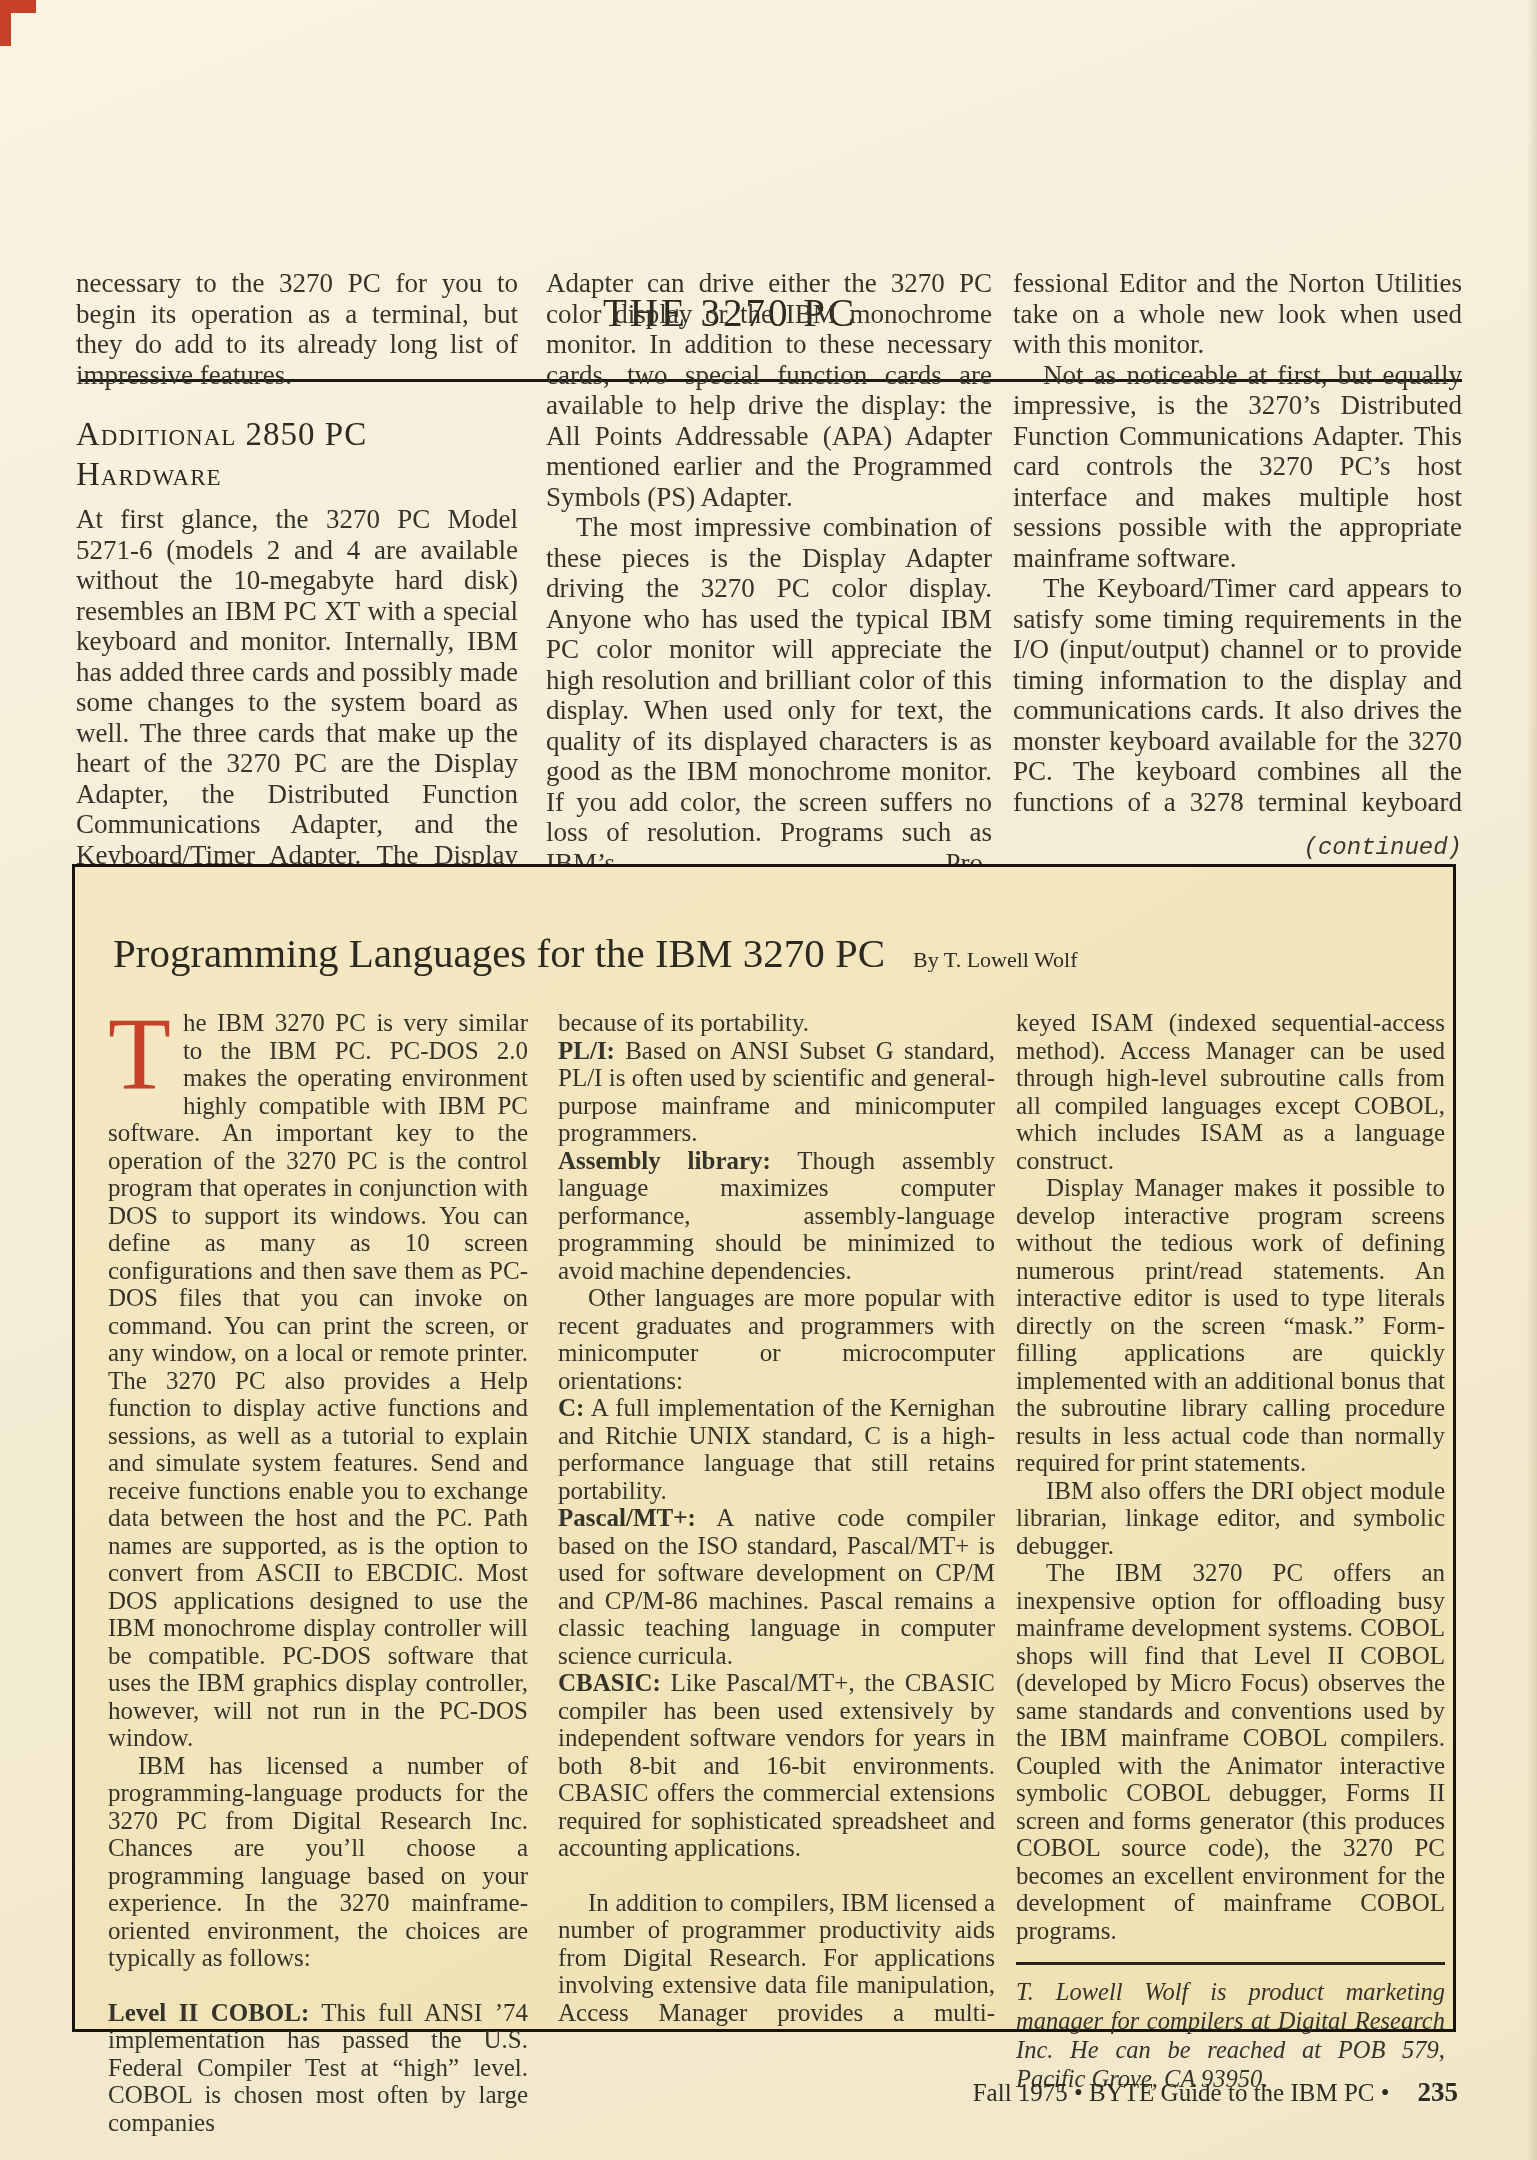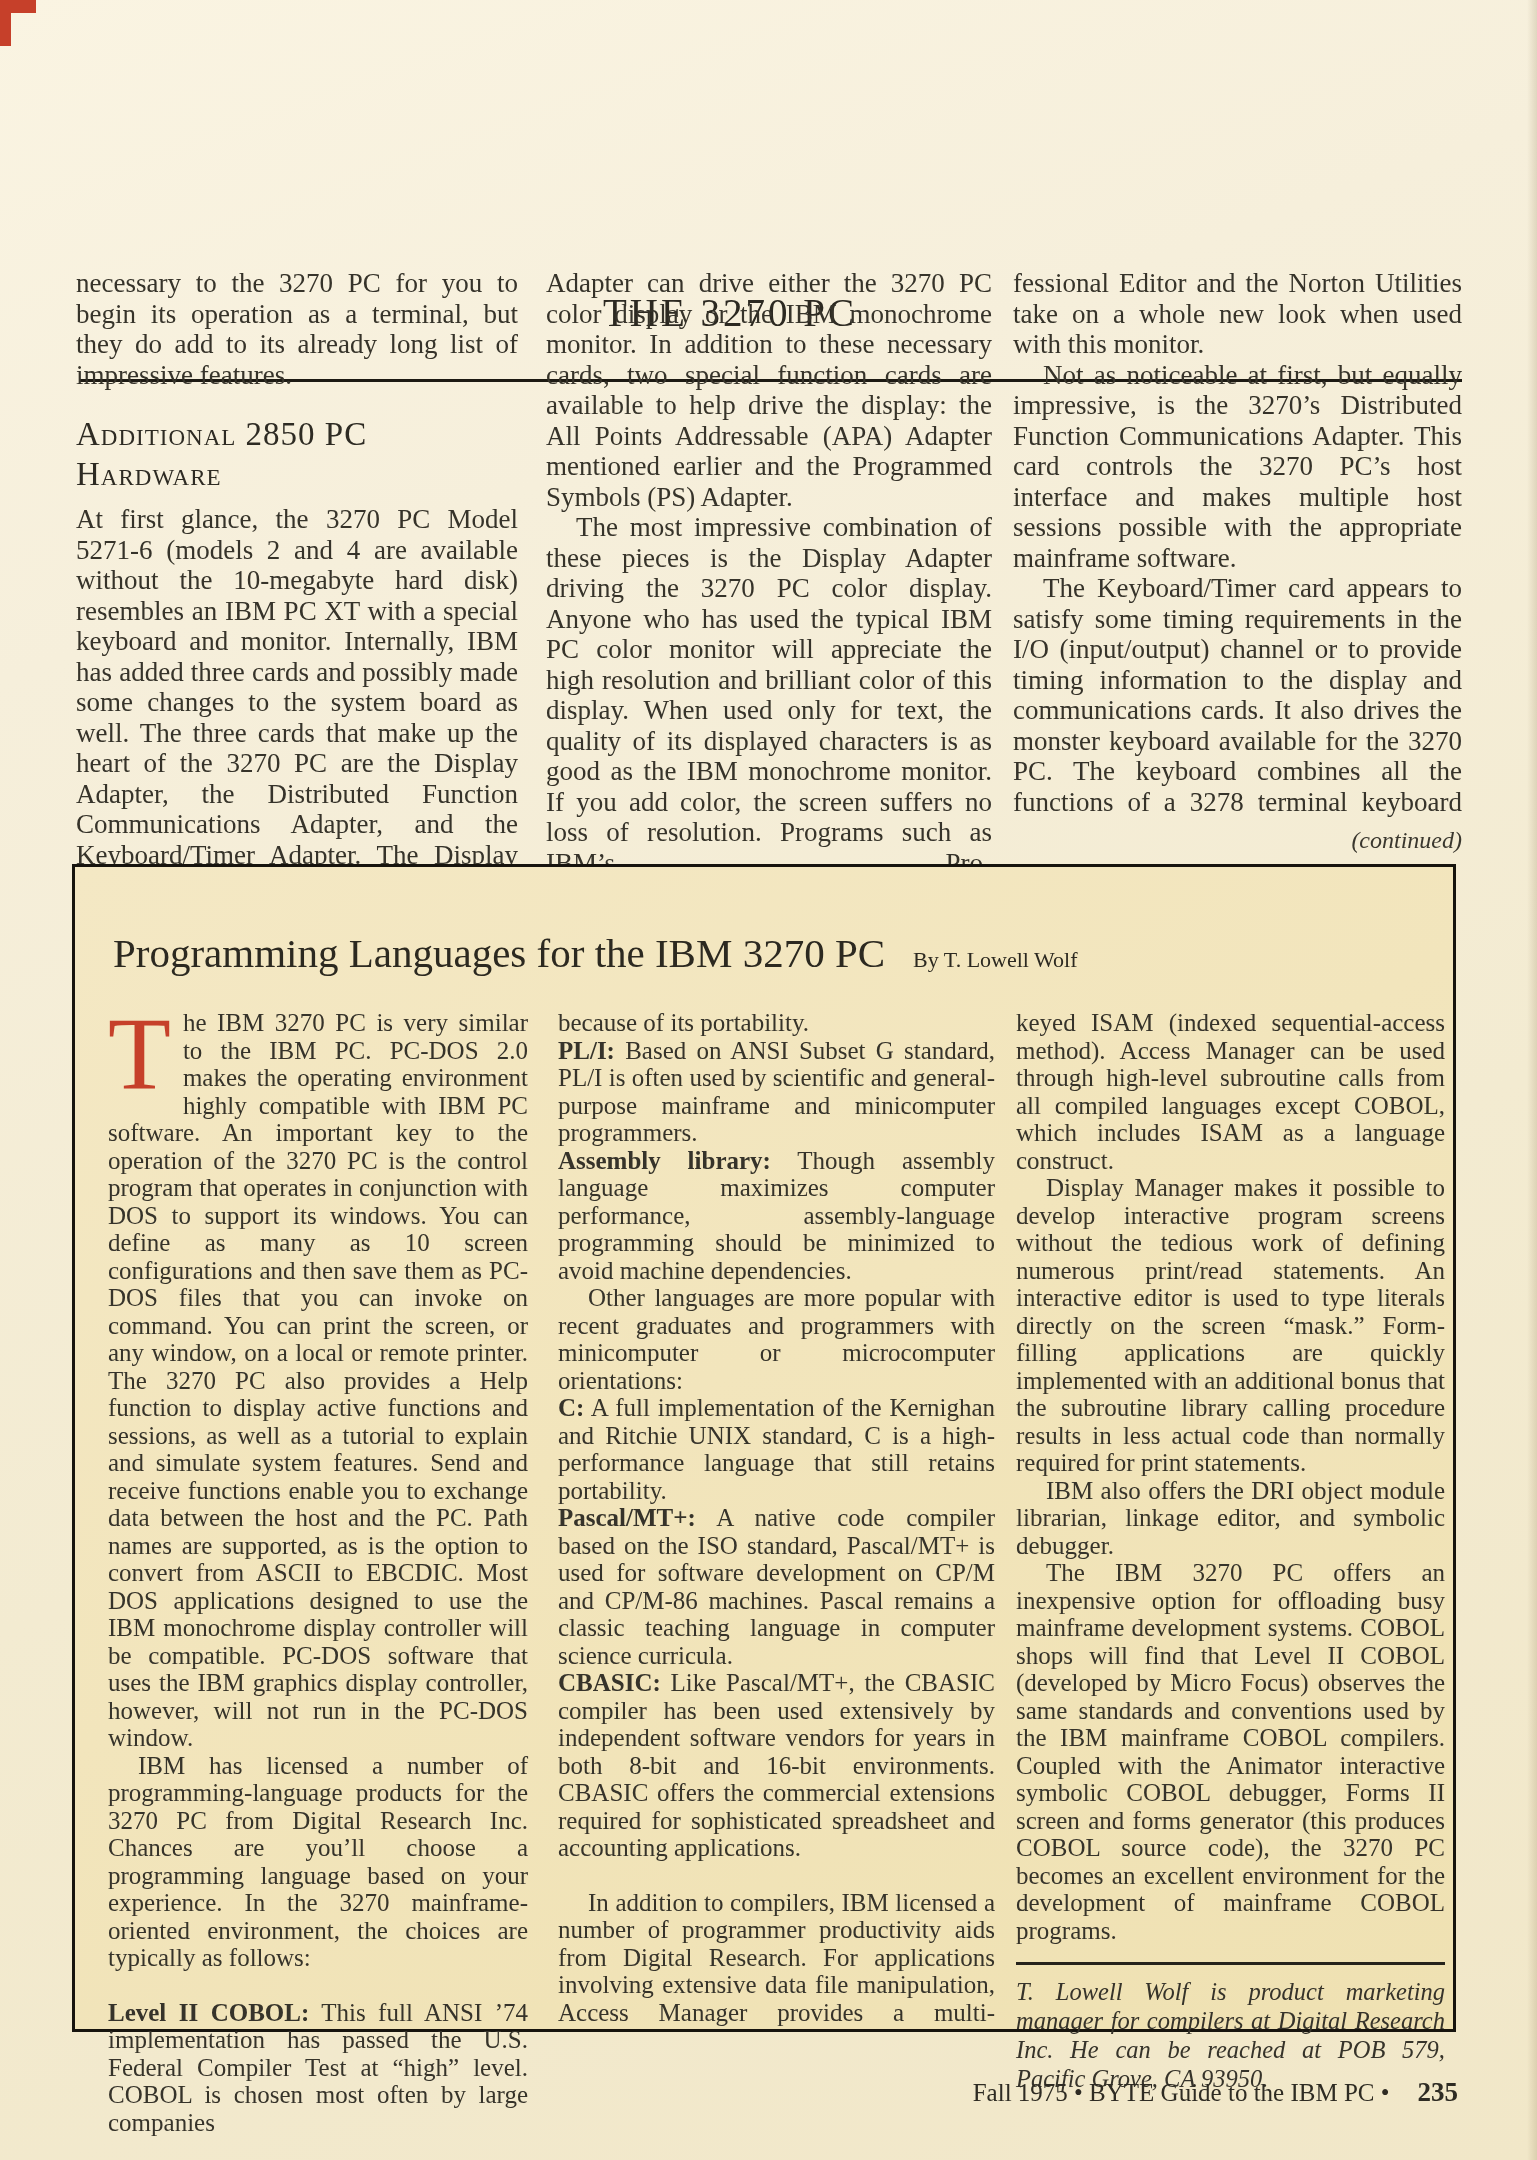--- a/index.html
+++ b/index.html
@@ -34,21 +34,21 @@
   .col-3{ left:1013px; width:449px; }
   .col p{ margin:0; }
   .indent{ text-indent:30px; }
   .cont{ text-align-last:justify; }
 
   .section-heading{
     margin:24px 0 10px 0;
     font-variant:small-caps; font-size:33px; line-height:40px;
     letter-spacing:1px; color:#2e2b23;
   }
-  .continued{ text-align:right; font-style:italic; font-size:24px; margin-top:8px; color:#3a372e; }
+  .continued{ text-align:right; font-style:italic; font-size:24px; margin-top:16px; color:#3a372e;font-family:Liberation Mono, monospace; }
 
   
   .box{
     position:absolute; left:72px; top:864px; width:1384px; height:1168px;
     border:3px solid #17140e;
     background:linear-gradient(150deg,#f4e8c4 0%,#f2e5bc 45%,#efe1b2 100%);
     box-sizing:border-box;
   }
   .box-title{
     position:absolute; left:38px; top:62px; margin:0; font-weight:normal; white-space:nowrap;

